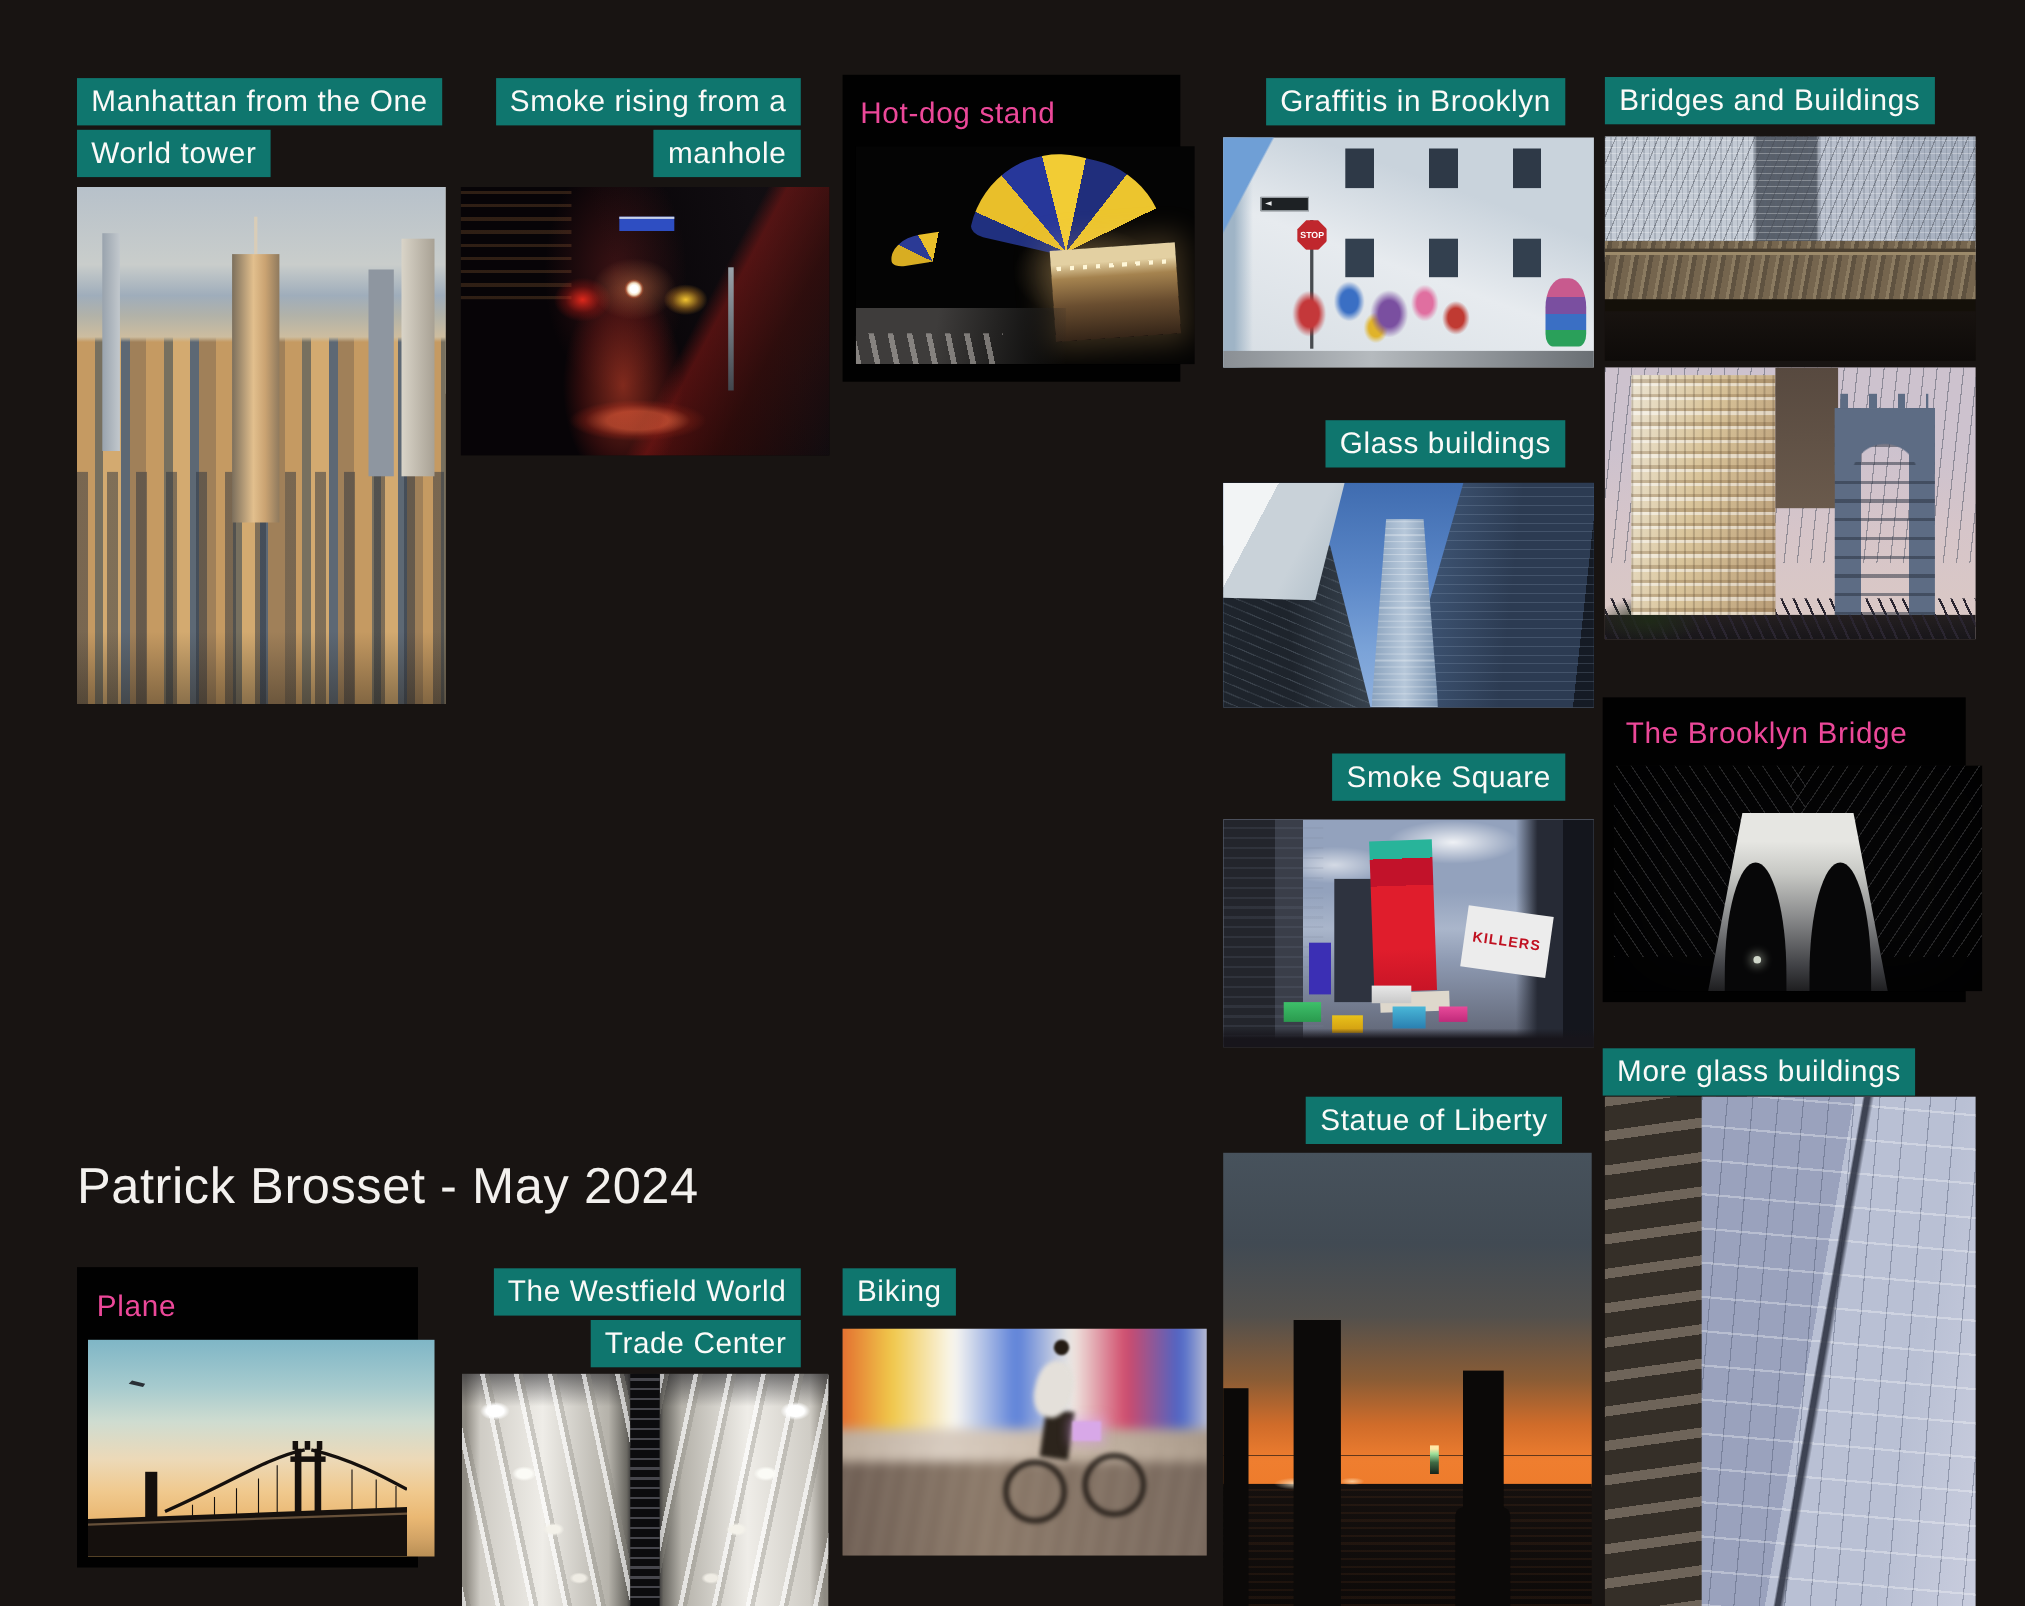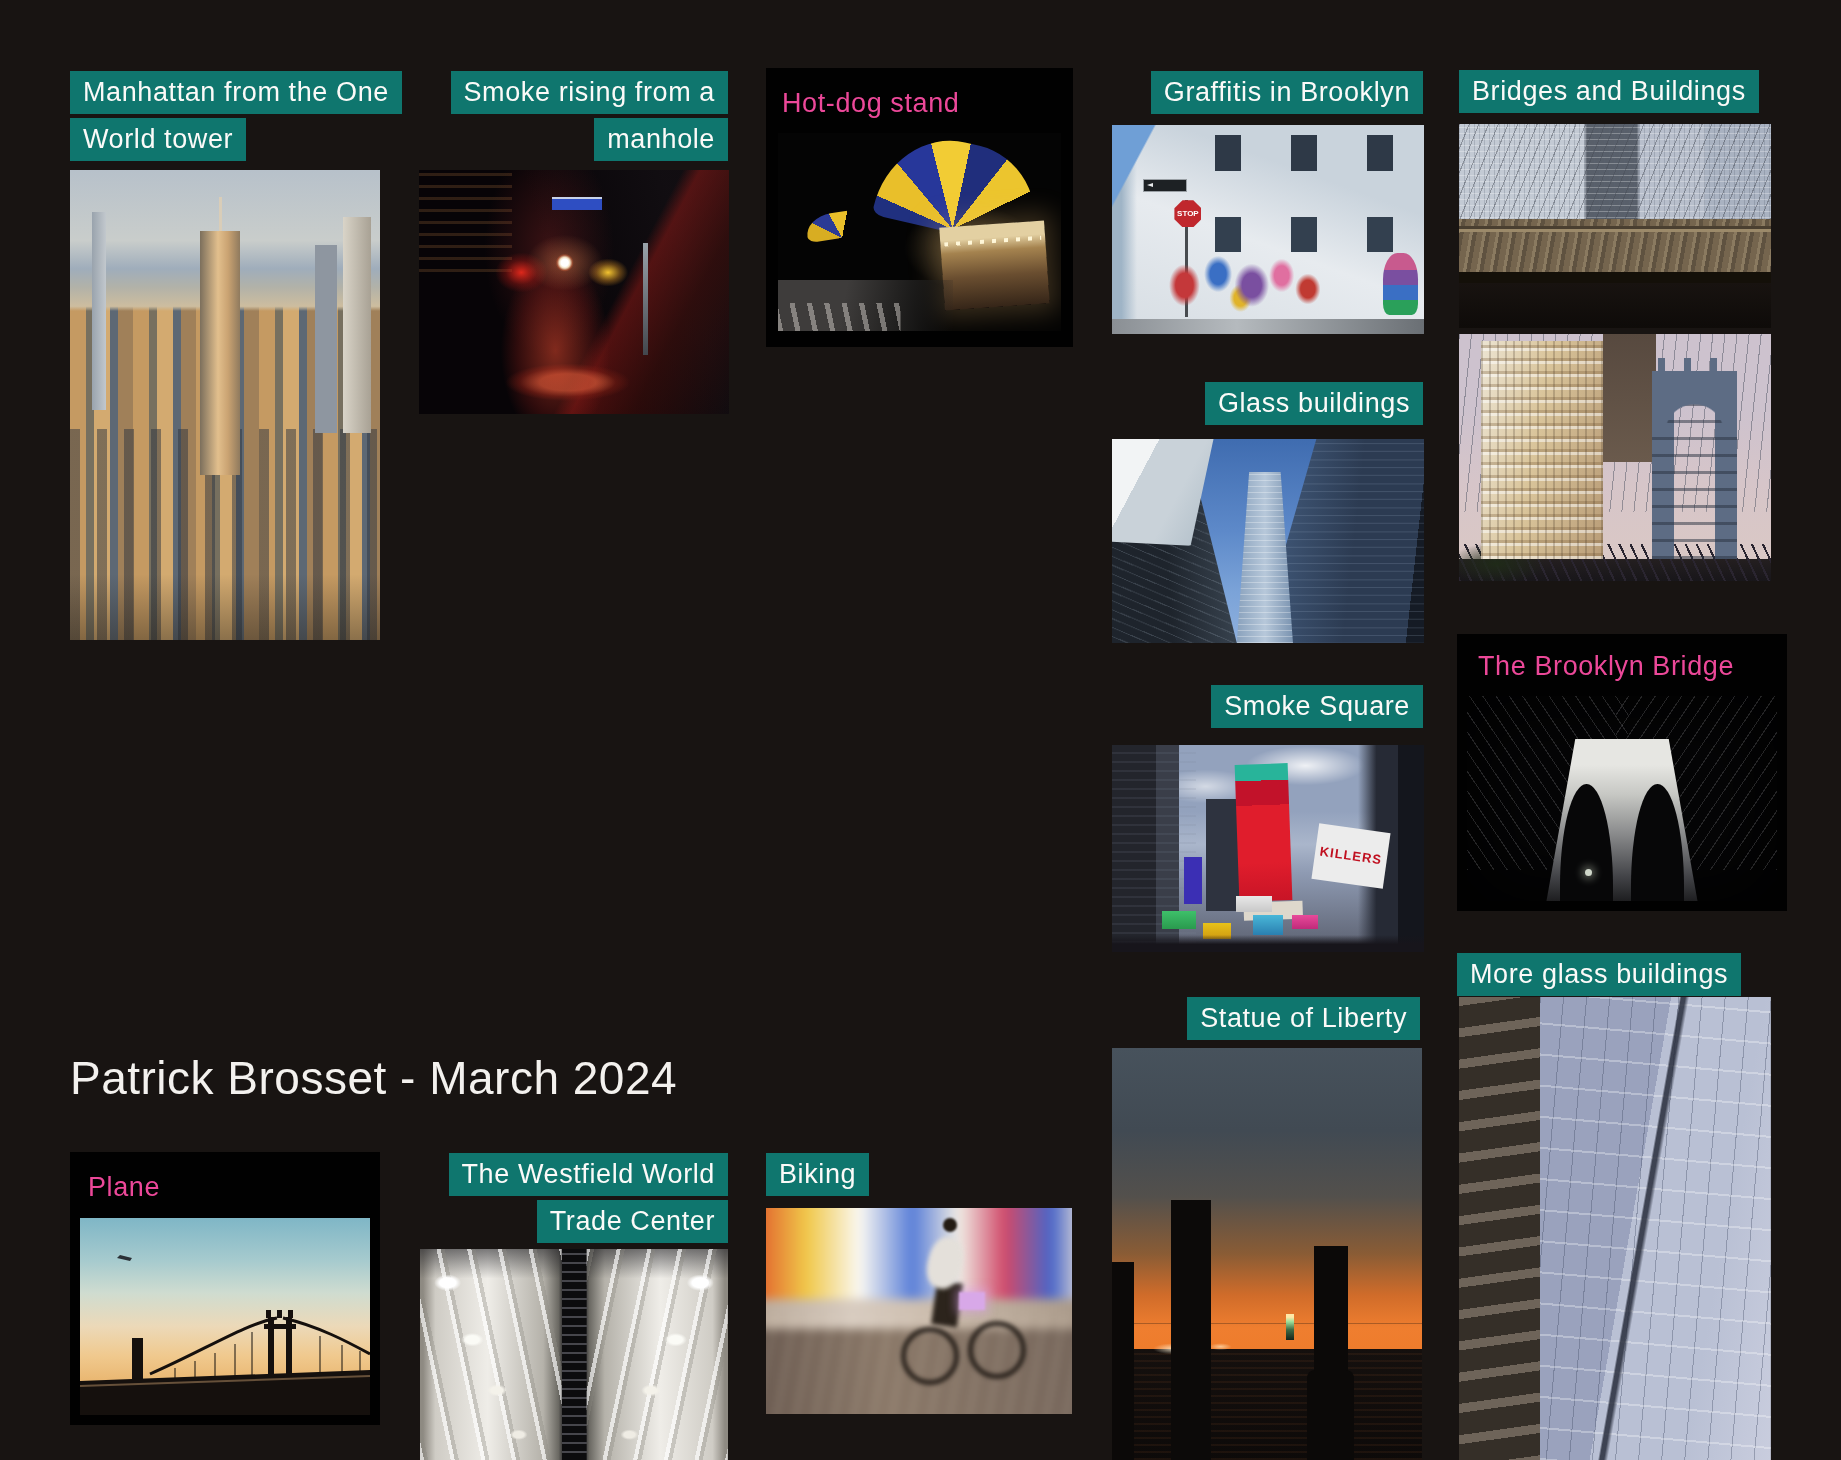--- a/index.html
+++ b/index.html
@@ -7,21 +7,21 @@
     width:1841px;height:1460px;position:relative;overflow:hidden;
     background:#181412;
     font-family:"Liberation Sans",sans-serif;
     color:#f8f6f3;
   }
   .chip{
     position:absolute;background:#0f766e;color:#fbfaf8;
     font-size:27px;line-height:27px;letter-spacing:.6px;
     padding:8px 13px;white-space:nowrap;
   }
-  .photo{position:absolute;overflow:hidden;}
+  .photo{position:absolute;overflow:hidden;padding-left:25px;}
   .photo *{position:absolute;}
   .card{position:absolute;background:#010101;padding:10px;box-sizing:border-box;}
   .card .card-label{
     display:block;font-size:27px;line-height:27px;letter-spacing:.6px;
     color:#ec4899;margin:12px 6px 17px 8px;white-space:nowrap;
   }
   .card .photo{position:relative;display:block;}
 
   
   .gallery-title{
@@ -377,21 +377,21 @@
 <div class="photo ph-statue">
   <div class="pil1"></div>
   <div class="pil2"></div>
   <div class="pil3"></div>
   <div class="statue"></div>
 </div>
 
 <div class="gallery-title">
   <br>
 </div>
-<div class="gallery-subtitle">Patrick Brosset - March 2024</div>
+<div class="gallery-subtitle">Patrick Brosset - May 2024</div>
 
 <div class="card card-plane">
   <span class="card-label">Plane</span>
   <div class="photo ph-plane">
     <svg width="290" height="197" viewBox="0 0 290 197">
       <path d="M40 37 l12 3 -2 3 -13 -3 z" fill="#2a3036"></path>
       <rect x="52" y="120" width="11" height="60" fill="#15100d"></rect>
       <path d="M0 163 L290 152 L290 197 L0 197 Z" fill="#15100d"></path>
       <g fill="#15100d">
         <rect x="188" y="99" width="6" height="60"></rect>

